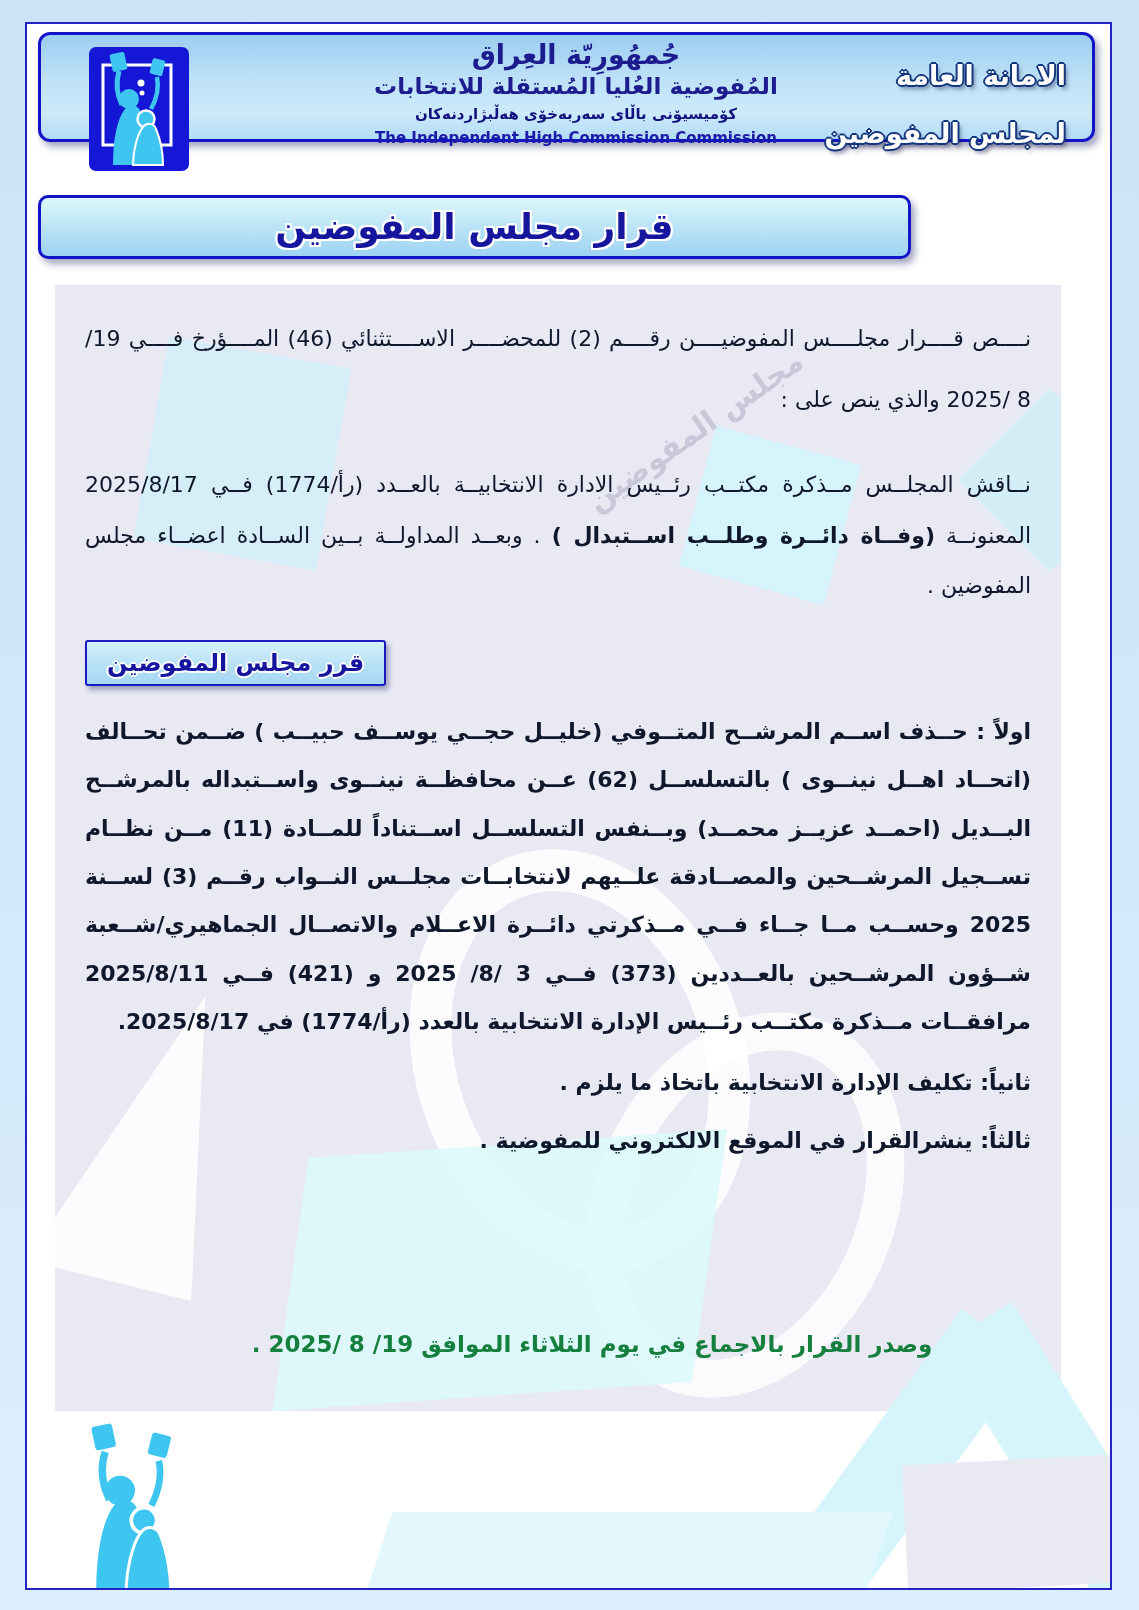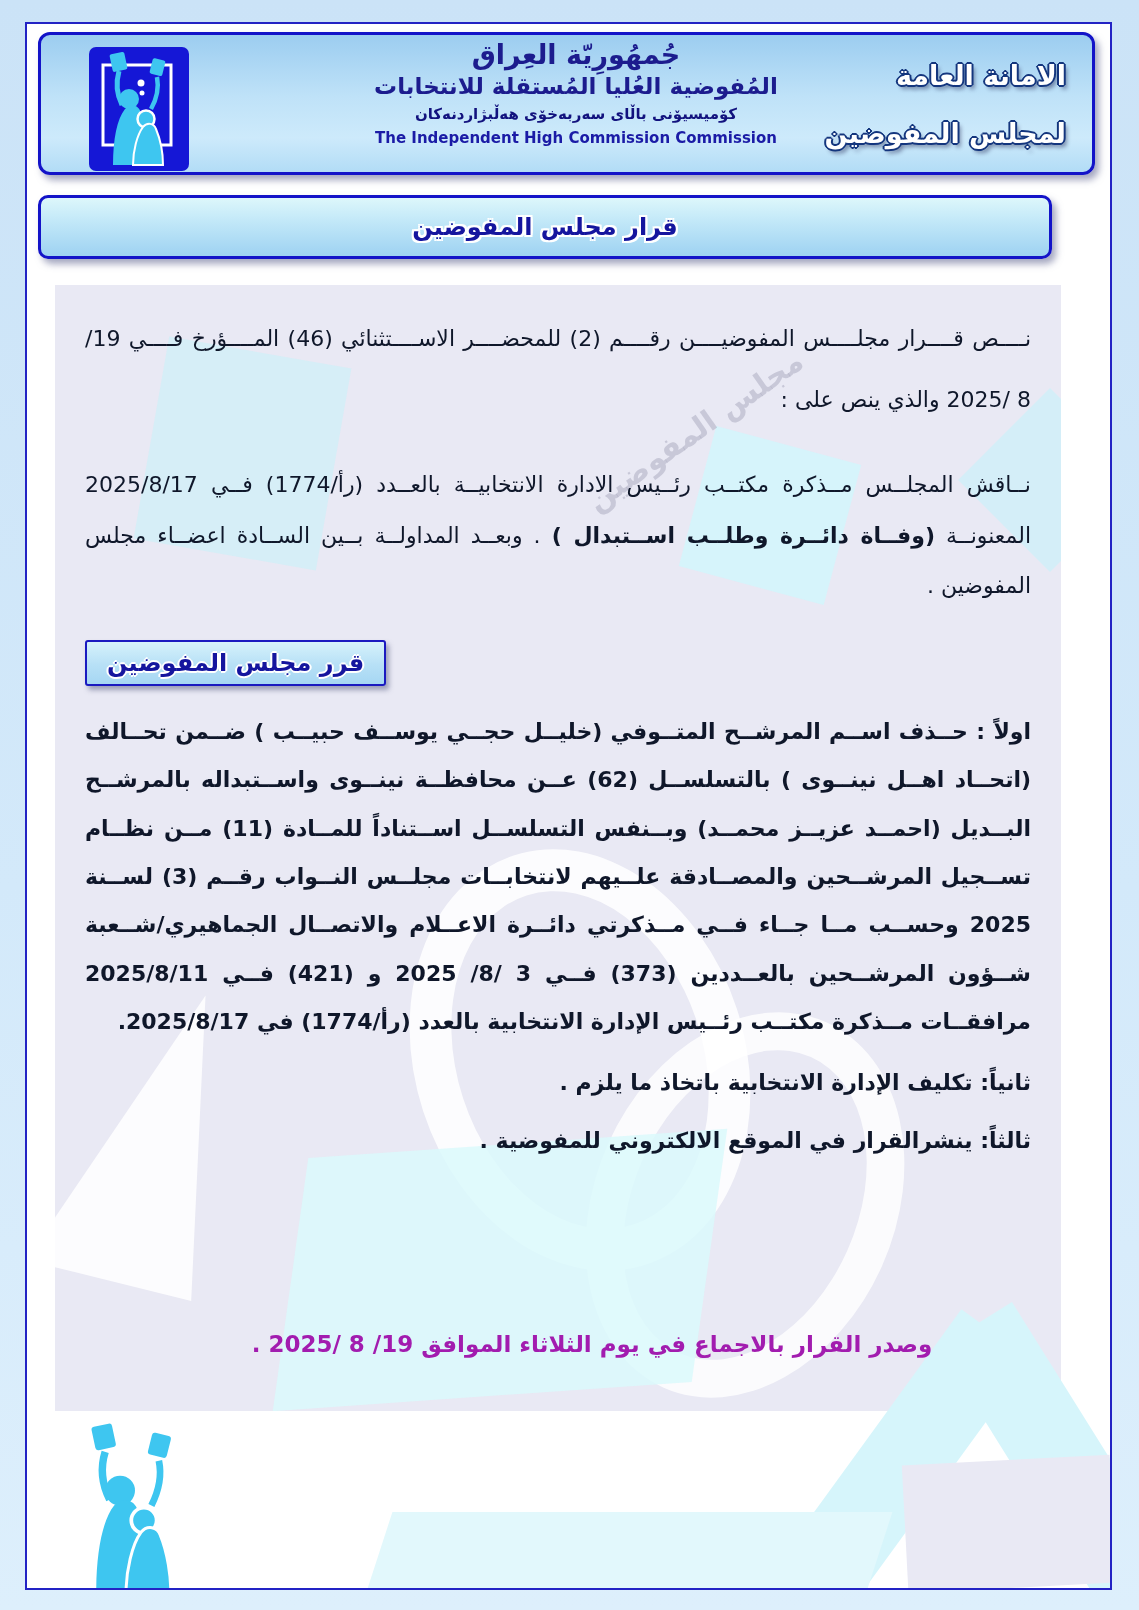--- a/index.html
+++ b/index.html
@@ -3,62 +3,62 @@
 <meta charset="utf-8">
 <style>
   html,body{margin:0;padding:0;}
   body{font-family:"DejaVu Sans",sans-serif;}
   .canvas{position:relative;width:1139px;height:1610px;overflow:hidden;
           background:linear-gradient(180deg,#cbe3f7 0%,#d3e9fa 55%,#ddeffc 100%);}
   .page{position:absolute;left:25px;top:22px;width:1083px;height:1564px;
         background:#ffffff;border:2px solid #2323c4;overflow:hidden;}
 
   
-  .header-box{position:absolute;left:11px;top:8px;width:1057px;height:143px;
+  .header-box{position:absolute;left:11px;top:8px;width:1057px;height:110px;
         border:3px solid #1313c8;border-radius:12px;box-sizing:border-box;
         background:linear-gradient(180deg,#9ccdf0 0%,#bfe2f8 45%,#cdeafb 75%,#b2dcf6 100%);
         box-shadow:4px 5px 7px rgba(90,95,140,.55);}
   .emblem{position:absolute;left:48px;top:12px;width:100px;height:124px;}
   .hdr-center{position:absolute;left:330px;top:4px;width:410px;text-align:center;color:#1c1c8e;}
   .hdr-center .l1{font-size:27px;font-weight:bold;line-height:32px;}
   .hdr-center .l2{font-size:23px;font-weight:bold;line-height:30px;}
   .hdr-center .l3{font-size:15px;font-weight:bold;line-height:26px;color:#12127e;}
   .hdr-center .l4{font-size:15px;font-weight:bold;line-height:22px;color:#1b1ba6;direction:ltr;}
   .hdr-right{position:absolute;right:26px;top:26px;width:250px;text-align:right;
         font-weight:bold;font-size:27px;color:#ffffff;line-height:30px;
         text-shadow:-2px 0 #14367e,2px 0 #14367e,0 -2px #14367e,0 2px #14367e,
                     -1px -1px #14367e,1px 1px #14367e,-1px 1px #14367e,1px -1px #14367e,
                     3px 4px 4px rgba(10,10,60,.45);}
   .hdr-right .r2{margin-top:28px;}
 
   
-  .title-bar{position:absolute;left:11px;top:171px;width:1014px;height:64px;
+  .title-bar{position:absolute;left:11px;top:171px;width:873px;height:64px;
         border:3px solid #1313c8;border-radius:10px;box-sizing:border-box;
         background:linear-gradient(180deg,#ddf7fb 0%,#c2e8f8 40%,#9ed2f2 100%);
         box-shadow:4px 5px 7px rgba(90,95,140,.55);
-        text-align:center;line-height:58px;font-size:24px;font-weight:bold;color:#15159e;
+        text-align:center;line-height:58px;font-size:36px;font-weight:bold;color:#15159e;
         text-shadow:-2px 0 #fff,2px 0 #fff,0 -2px #fff,0 2px #fff,2px 2px #fff,-2px -2px #fff,2px -2px #fff,-2px 2px #fff;}
 
   
   .content{position:absolute;left:28px;top:261px;width:1006px;height:1126px;
         background:#e9e9f4;box-sizing:border-box;padding:10px 30px;overflow:hidden;}
   .content .txt{position:relative;z-index:3;direction:rtl;text-align:justify;color:#0f172a;}
   .p-intro{font-size:22px;line-height:2.75;margin:14px 0 0 0;}
   .p-disc{font-size:22px;line-height:2.3;margin:30px 0 0 0;}
   .p-disc b{font-weight:bold;}
   .label-row{position:relative;z-index:3;text-align:left;direction:rtl;margin:28px 0 0 0;}
   .decision-label{display:inline-block;padding:7px 20px;border:2px solid #1a1ac0;border-radius:3px;
         background:linear-gradient(180deg,#d6f2fb 0%,#b7e0f6 55%,#a6d7f3 100%);
         box-shadow:3px 4px 5px rgba(80,85,125,.5);
         font-size:24px;font-weight:bold;color:#15159e;
         text-shadow:-2px 0 #fff,2px 0 #fff,0 -2px #fff,0 2px #fff,1px 1px #fff,-1px -1px #fff;}
   .p-first{font-size:22px;font-weight:bold;line-height:2.2;margin:22px 0 0 0;}
   .p-clause{font-size:22px;font-weight:bold;line-height:2.0;margin:14px 0 0 0;}
   .closing{position:absolute;z-index:3;left:0;right:0;top:1046px;text-align:center;
-        padding-left:68px;font-size:23px;font-weight:bold;color:#a21caf;direction:rtl;}
+        padding-left:68px;font-size:23px;font-weight:bold;color:#15803d;direction:rtl;}
 
   
   .wm{position:absolute;z-index:1;}
   .wm-sq1{left:95px;top:66px;width:185px;height:205px;background:rgba(190,243,251,.45);transform:rotate(10deg);}
   .wm-sq2{left:640px;top:158px;width:150px;height:145px;background:rgba(205,248,253,.7);transform:rotate(15deg);}
   .wm-di1{left:930px;top:130px;width:130px;height:130px;background:rgba(195,243,251,.55);transform:rotate(45deg);}
   .wm-txt{left:512px;top:128px;font-size:30px;font-weight:bold;color:rgba(160,160,182,.45);
           transform:rotate(-35deg);white-space:nowrap;direction:rtl;}
   .wm-ring1{left:360px;top:560px;width:330px;height:430px;border:42px solid rgba(255,255,255,.85);
           border-radius:50%;box-sizing:border-box;transform:rotate(-18deg);}

